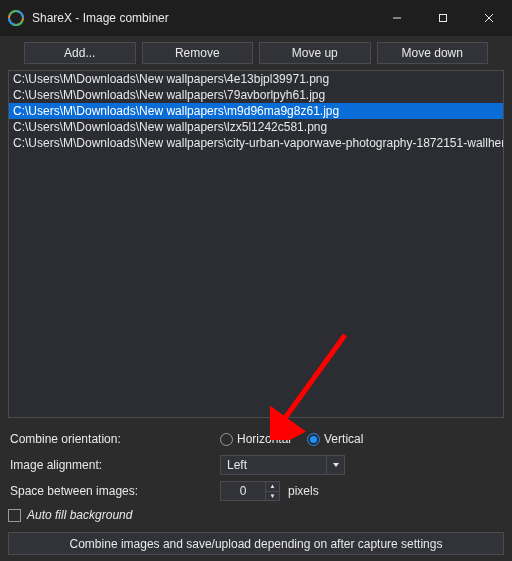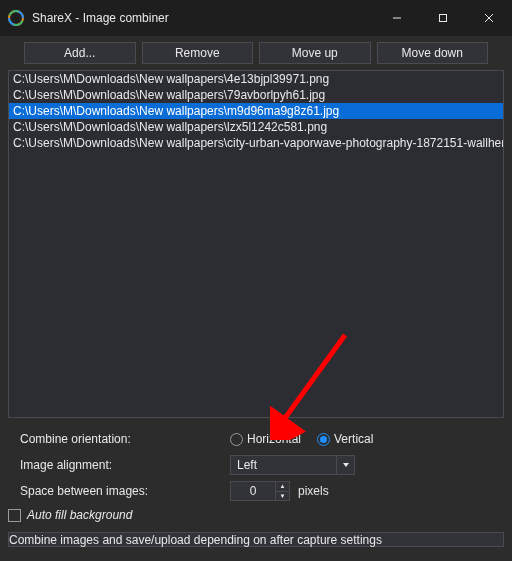--- a/index.html
+++ b/index.html
@@ -14,21 +14,21 @@
   
   .toolbar { display: flex; gap: 6px; padding: 6px 24px; }
   .toolbar button { flex: 1; height: 22px; background: #313338; border: 1px solid #4a4a4f; color: #e8e8e8; font-size: 12px; cursor: pointer; }
 
   
   .listbox { margin: 0 8px; height: 348px; border: 1px solid #4a4a4f; background: #2b2d33; overflow: auto; }
   .listitem { padding: 1px 4px; font-size: 12px; color: #e8e8e8; white-space: nowrap; overflow: hidden; text-overflow: clip; cursor: default; }
   .listitem.selected { background: #0a6cd6; color: #ffffff; }
 
   
-  .form { padding: 8px 8px 0 20px; }
+  .form { padding: 8px 8px 0 10px; }
   .formrow { display: flex; align-items: center; height: 26px; }
   .formrow .lbl { width: 210px; color: #e8e8e8; }
   .radios { display: flex; align-items: center; gap: 16px; }
   .radio { display: flex; align-items: center; gap: 4px; }
   .radio .dot { width: 13px; height: 13px; border-radius: 50%; border: 1px solid #9a9a9a; background: #2c2c2c; position: relative; }
   .radio.checked .dot { border-color: #1e90ff; }
   .radio.checked .dot::after { content: ""; position: absolute; left: 2px; top: 2px; width: 7px; height: 7px; border-radius: 50%; background: #1e90ff; }
 
   .select { display: flex; align-items: center; border: 1px solid #4a4a4f; background: #313338; height: 20px; width: 125px; }
   .select .selval { flex: 1; padding: 0 6px; }
@@ -37,21 +37,21 @@
   .numeric { display: flex; align-items: center; border: 1px solid #4a4a4f; background: #313338; height: 20px; width: 60px; }
   .numeric .numval { flex: 1; text-align: center; }
   .numeric .spin { width: 14px; height: 100%; display: flex; flex-direction: column; border-left: 1px solid #4a4a4f; }
   .numeric .spin div { flex: 1; display: flex; align-items: center; justify-content: center; font-size: 6px; background:#313338; }
   .numeric .spin div:first-child { border-bottom: 1px solid #4a4a4f; }
   .pxunit { margin-left: 8px; }
 
   .checkrow { display: flex; align-items: center; gap: 6px; padding: 4px 4px 10px 8px; font-style: italic; }
   .checkbox { width: 13px; height: 13px; border: 1px solid #9a9a9a; background: #2c2c2c; }
 
-  .mainbtn { margin: 0 8px 8px 8px; height: 15px; background: #313338; border: 1px solid #4a4a4f; color: #e8e8e8; font-size: 12px; display: flex; align-items: center; justify-content: flex-start; cursor: pointer; }
+  .mainbtn { margin: 0 8px 8px 8px; height: 23px; background: #313338; border: 1px solid #4a4a4f; color: #e8e8e8; font-size: 12px; display: flex; align-items: center; justify-content: center; cursor: pointer; }
 
   
   .arrow { position: absolute; pointer-events: none; }
 </style>
 </head>
 <body>
 
 <div class="titlebar">
   <svg class="logo" viewBox="0 0 16 16">
     <circle cx="8" cy="8" r="7" fill="none" stroke="#ff8c00" stroke-width="2"></circle>

